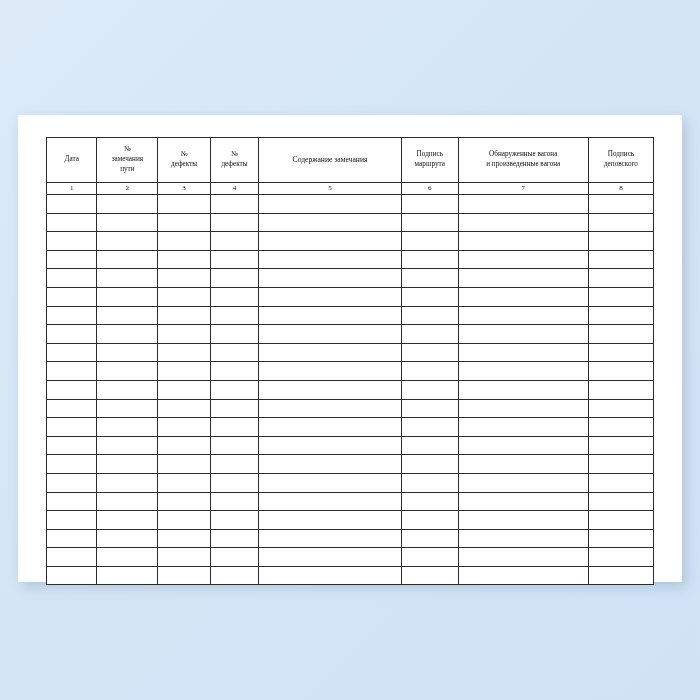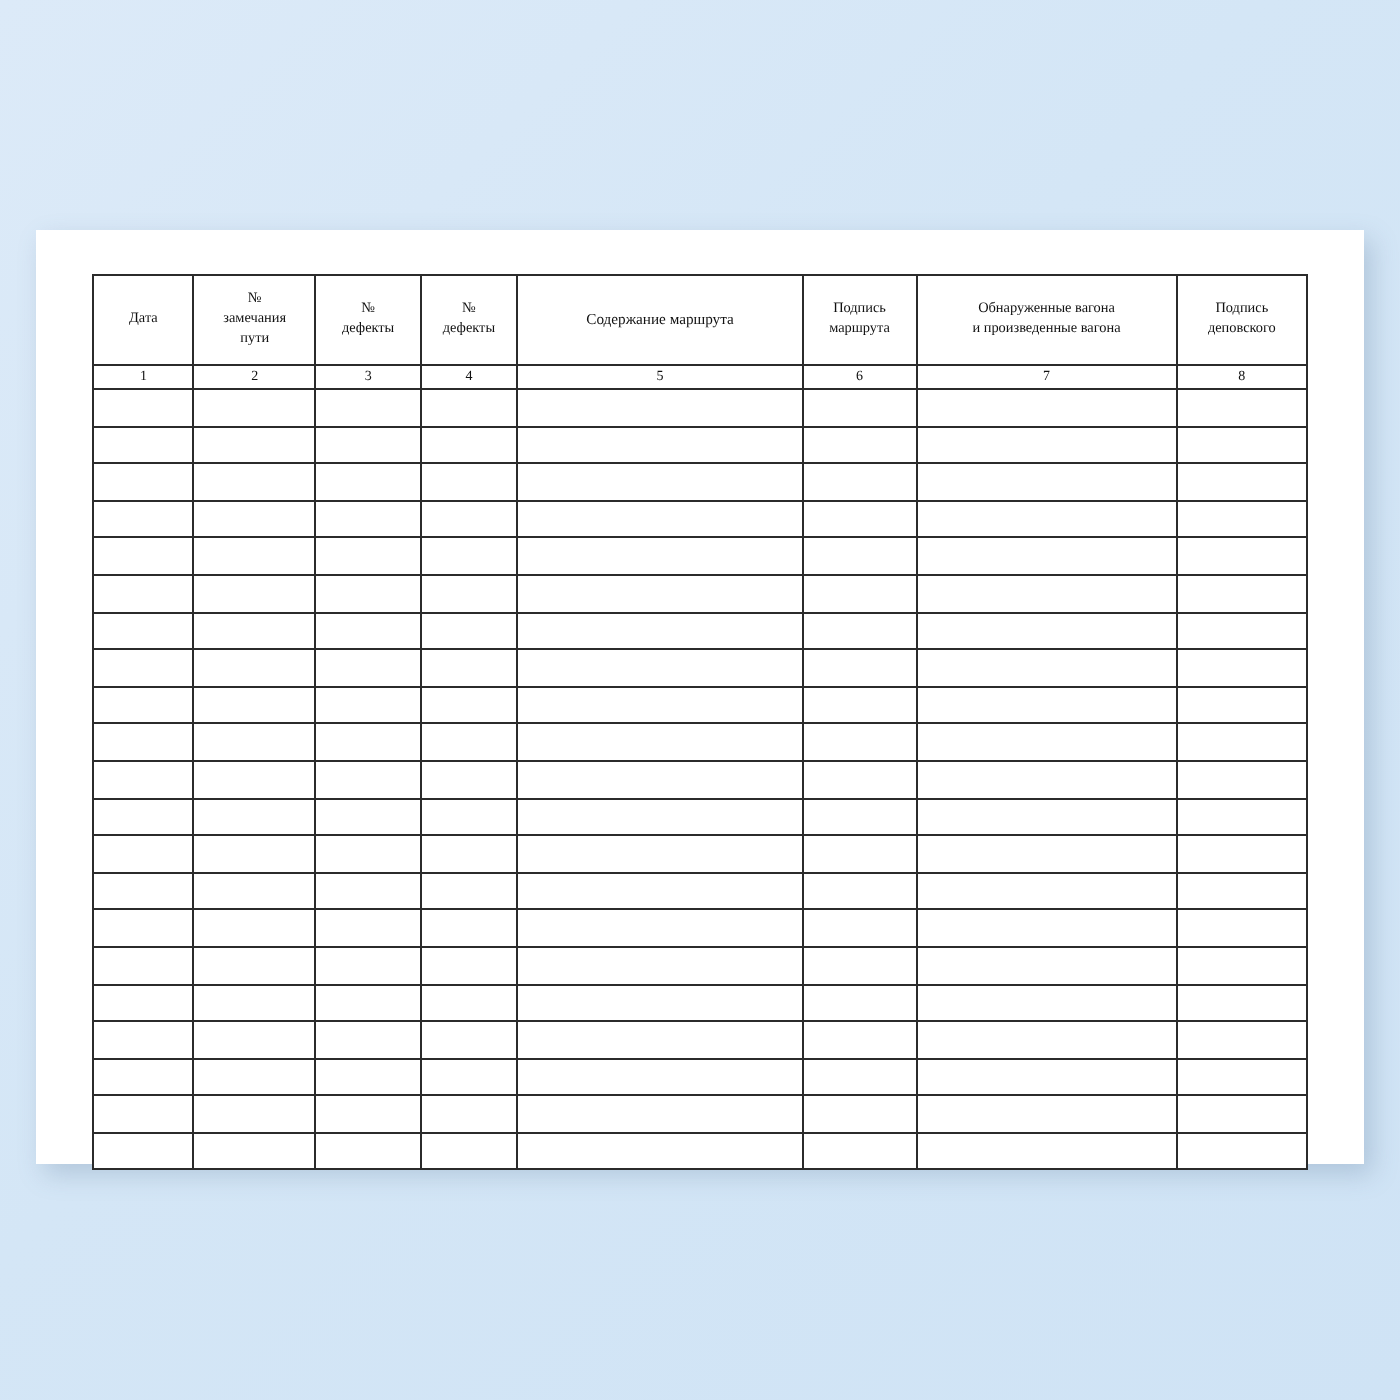--- a/index.html
+++ b/index.html
@@ -96,21 +96,21 @@
             </th>
             <th>
               <span class="hdr-line">№</span>
               <span class="hdr-line">дефекты</span>
             </th>
             <th>
               <span class="hdr-line">№</span>
               <span class="hdr-line">дефекты</span>
             </th>
             <th class="wide">
-              <span class="hdr-line">Содержание маршрута</span>
+              <span class="hdr-line">Содержание замечания</span>
             </th>
             <th>
               <span class="hdr-line">Подпись</span>
               <span class="hdr-line">маршрута</span>
             </th>
             <th>
               <span class="hdr-line">Обнаруженные вагона</span>
               <span class="hdr-line">и произведенные вагона</span>
             </th>
             <th>

